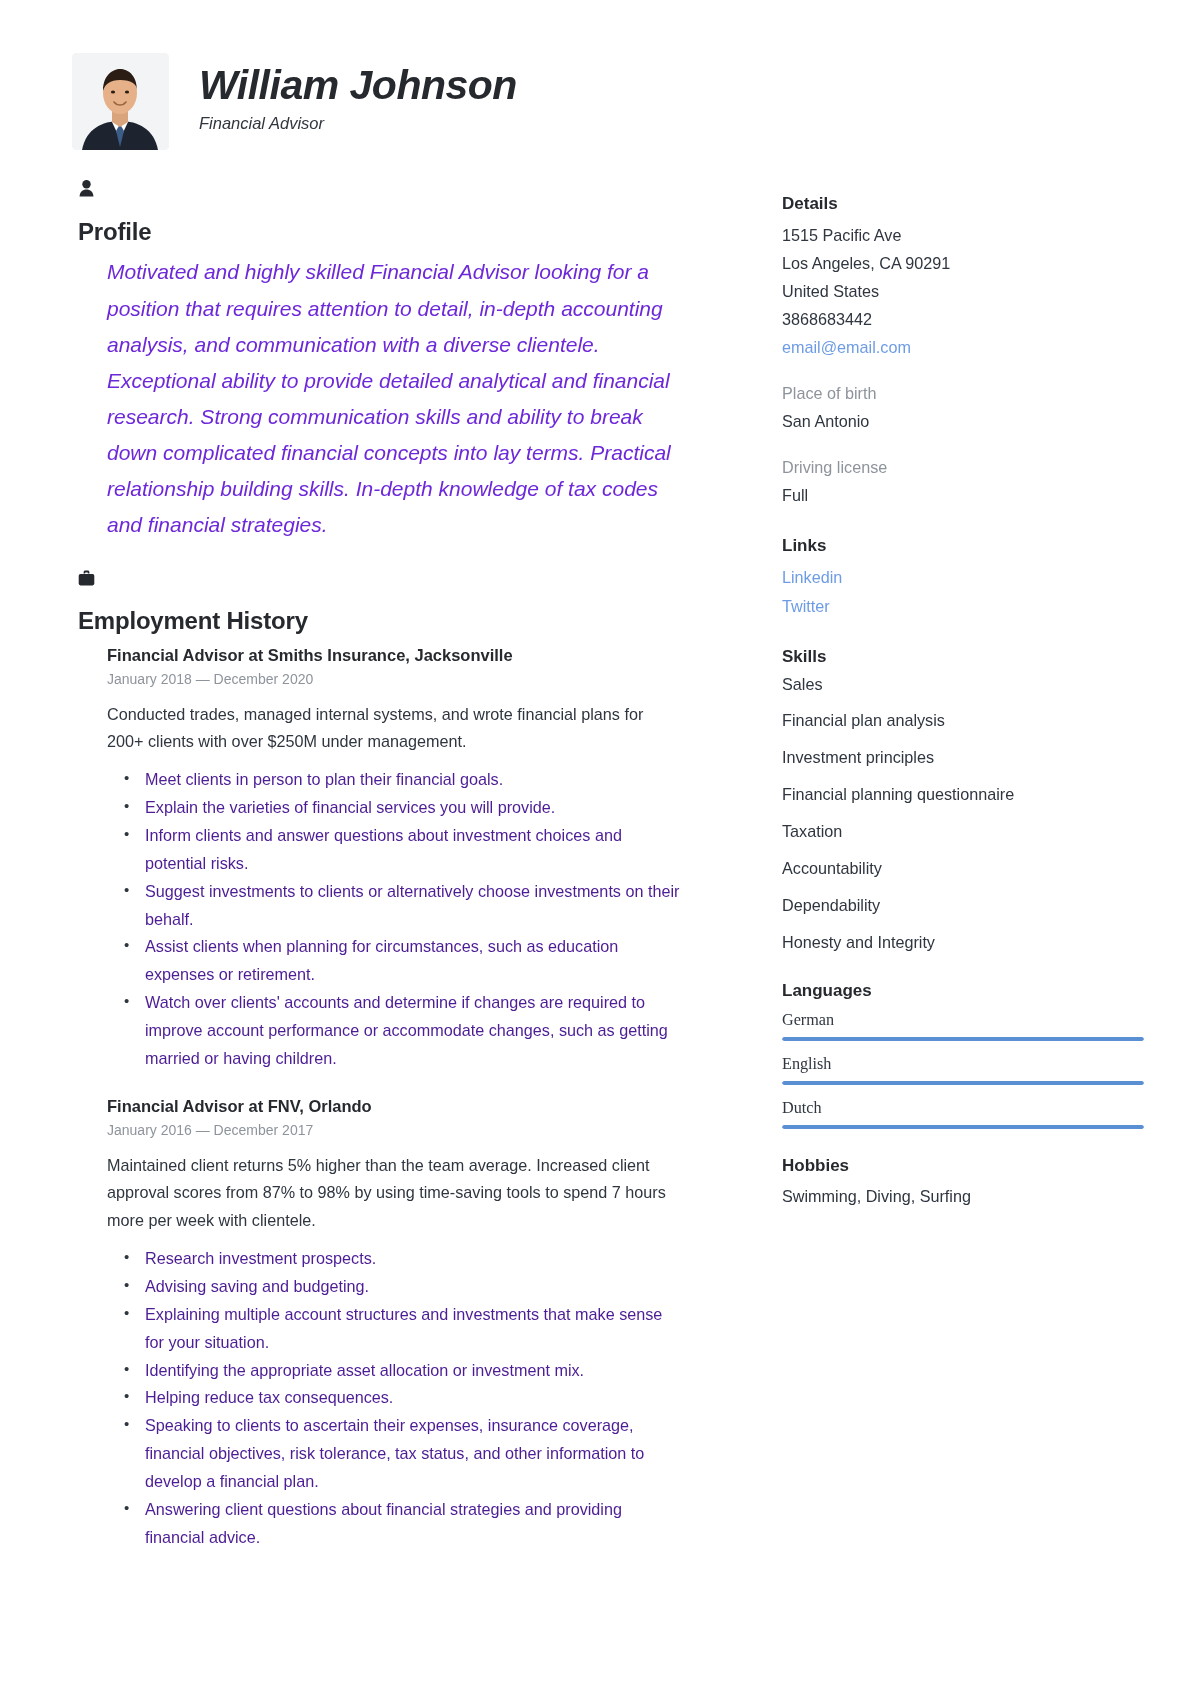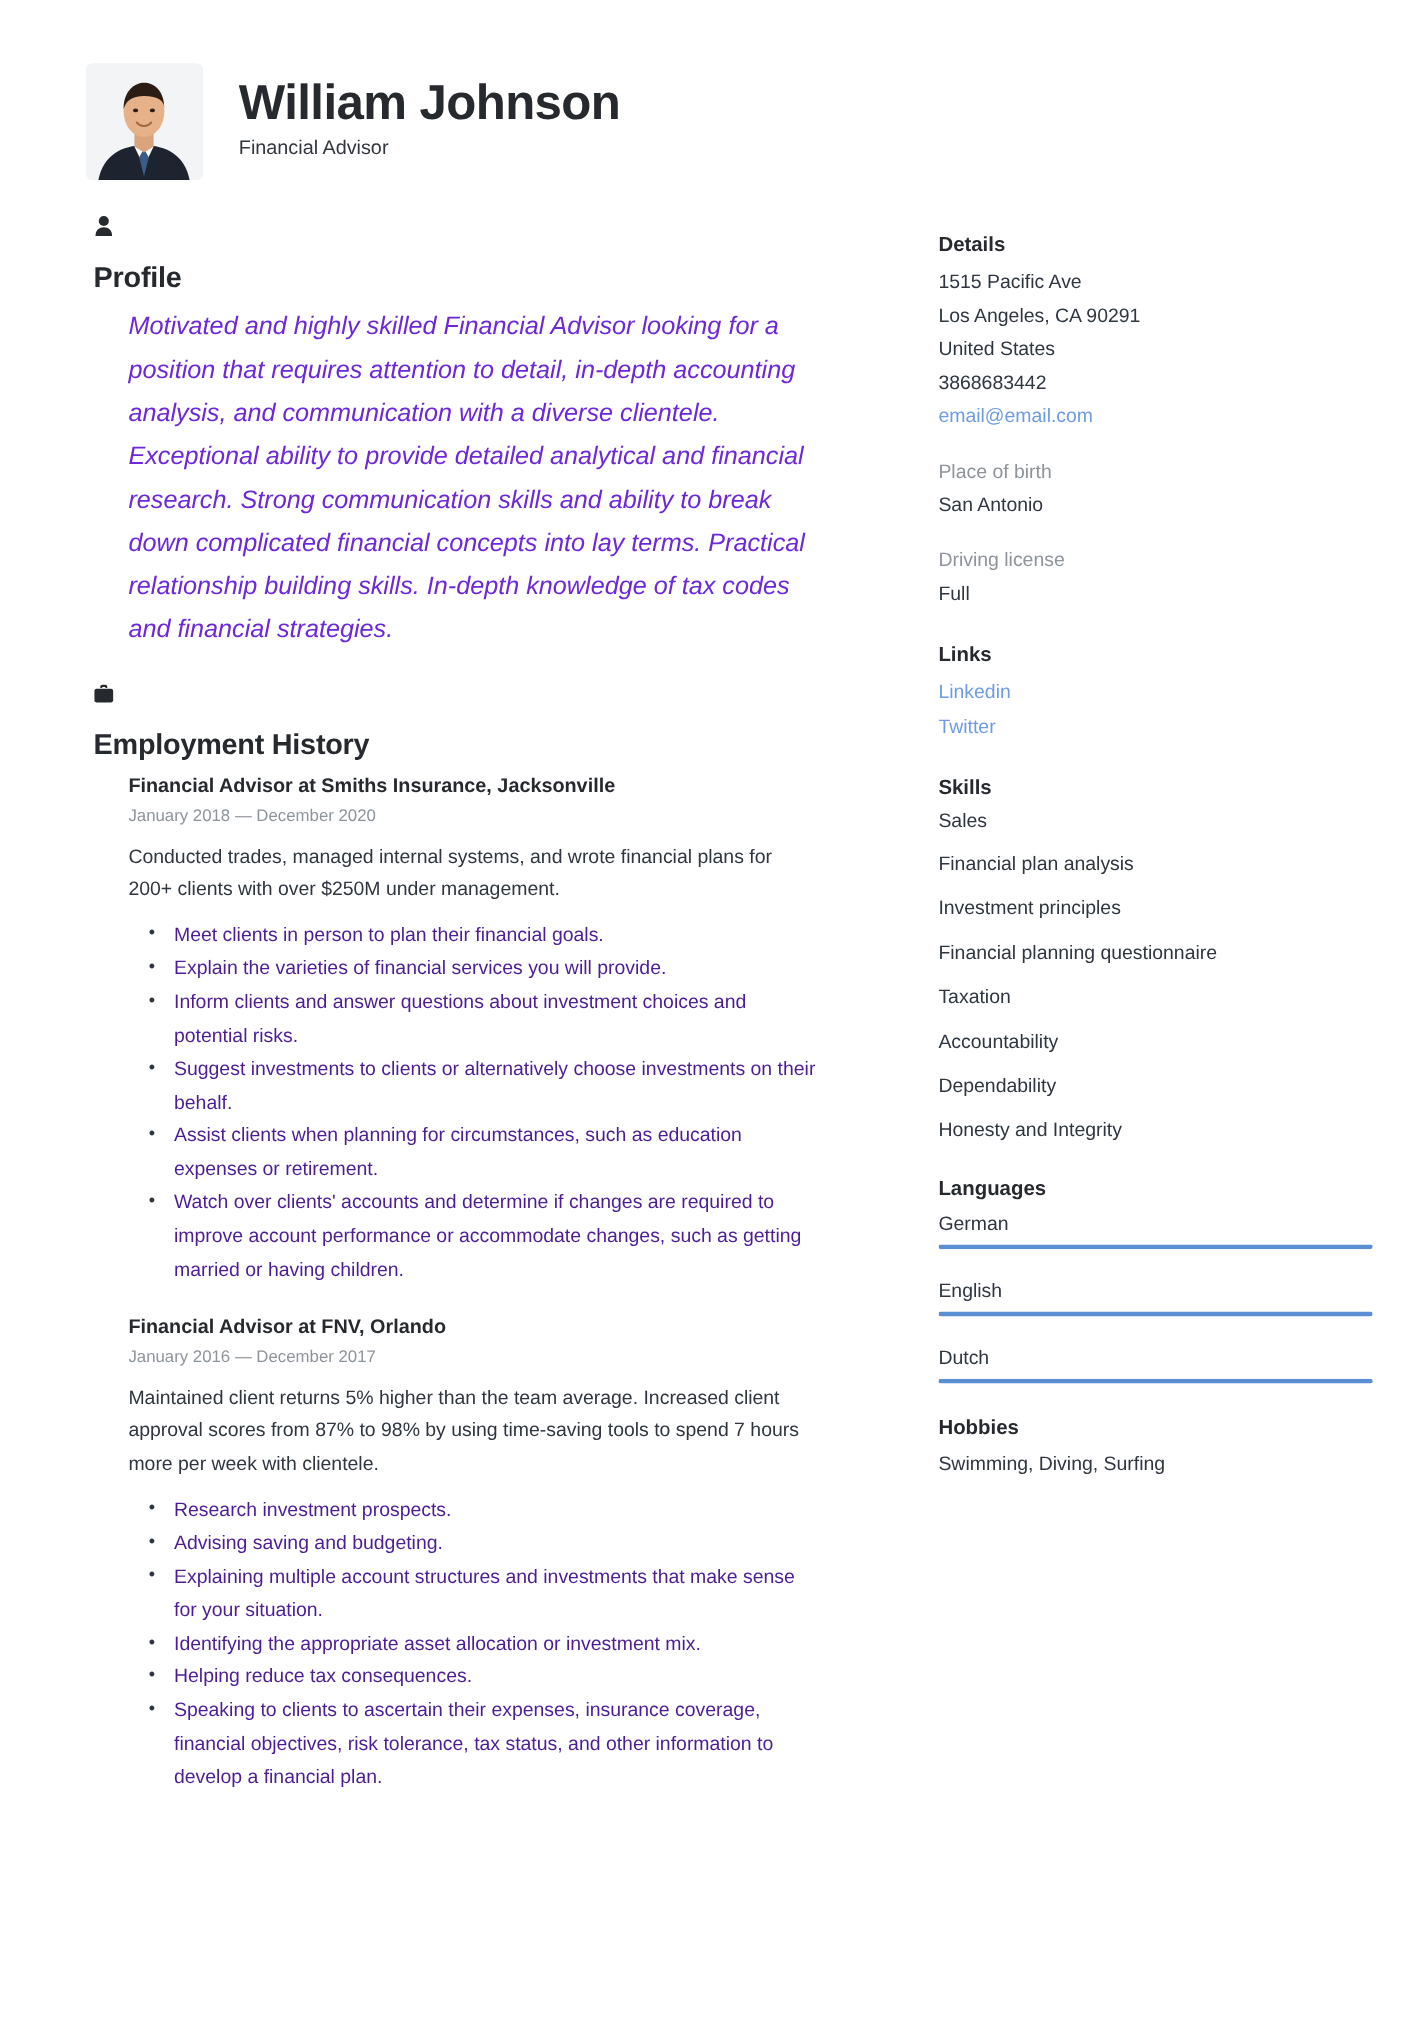--- a/index.html
+++ b/index.html
@@ -18,20 +18,21 @@
     padding: 0;
     overflow: hidden;
   }
 
   
   .header {
     display: flex;
     align-items: center;
     padding: 52px 0 0 72px;
     height: 150px;
+    font-style: italic;
   }
   .photo {
     width: 97px;
     height: 97px;
     flex: 0 0 97px;
     border-radius: 5px;
     overflow: hidden;
     background: #e9eef3;
     position: relative;
   }
@@ -176,21 +177,21 @@
     line-height: 1.73;
   }
   .skill-item {
     font-size: 16.2px;
     line-height: 1.35;
     color: #2f3640;
     margin-bottom: 15px;
   }
   .skill-item:last-child { margin-bottom: 0; }
 
-  .lang-item { margin-bottom: 23px; }
+  .lang-item { margin-bottom: 11px; font-family: Liberation Serif, serif; }
   .lang-name {
     font-size: 16.2px;
     color: #2f3640;
     line-height: 1.5;
     margin-bottom: 5px;
   }
   .lang-bar-track {
     width: 100%;
     height: 4px;
     background: #ffffff;
@@ -291,20 +292,21 @@
             <div class="job-role">Financial Advisor at FNV, Orlando</div>
             <div class="job-dates">January 2016 — December 2017</div>
             <div class="job-desc">Maintained client returns 5% higher than the team average. Increased client approval scores from 87% to 98% by using time-saving tools to spend 7 hours more per week with clientele.</div>
             <ul class="bullets">
               <li>Research investment prospects.</li>
               <li>Advising saving and budgeting.</li>
               <li>Explaining multiple account structures and investments that make sense for your situation.</li>
               <li>Identifying the appropriate asset allocation or investment mix.</li>
               <li>Helping reduce tax consequences.</li>
               <li>Speaking to clients to ascertain their expenses, insurance coverage, financial objectives, risk tolerance, tax status, and other information to develop a financial plan.</li>
+              <li>Answering client questions about financial strategies and providing financial advice.</li>
             </ul>
           </div>
 
         </div>
       </div>
 
     </div>
 
     <div class="col-side">
 

